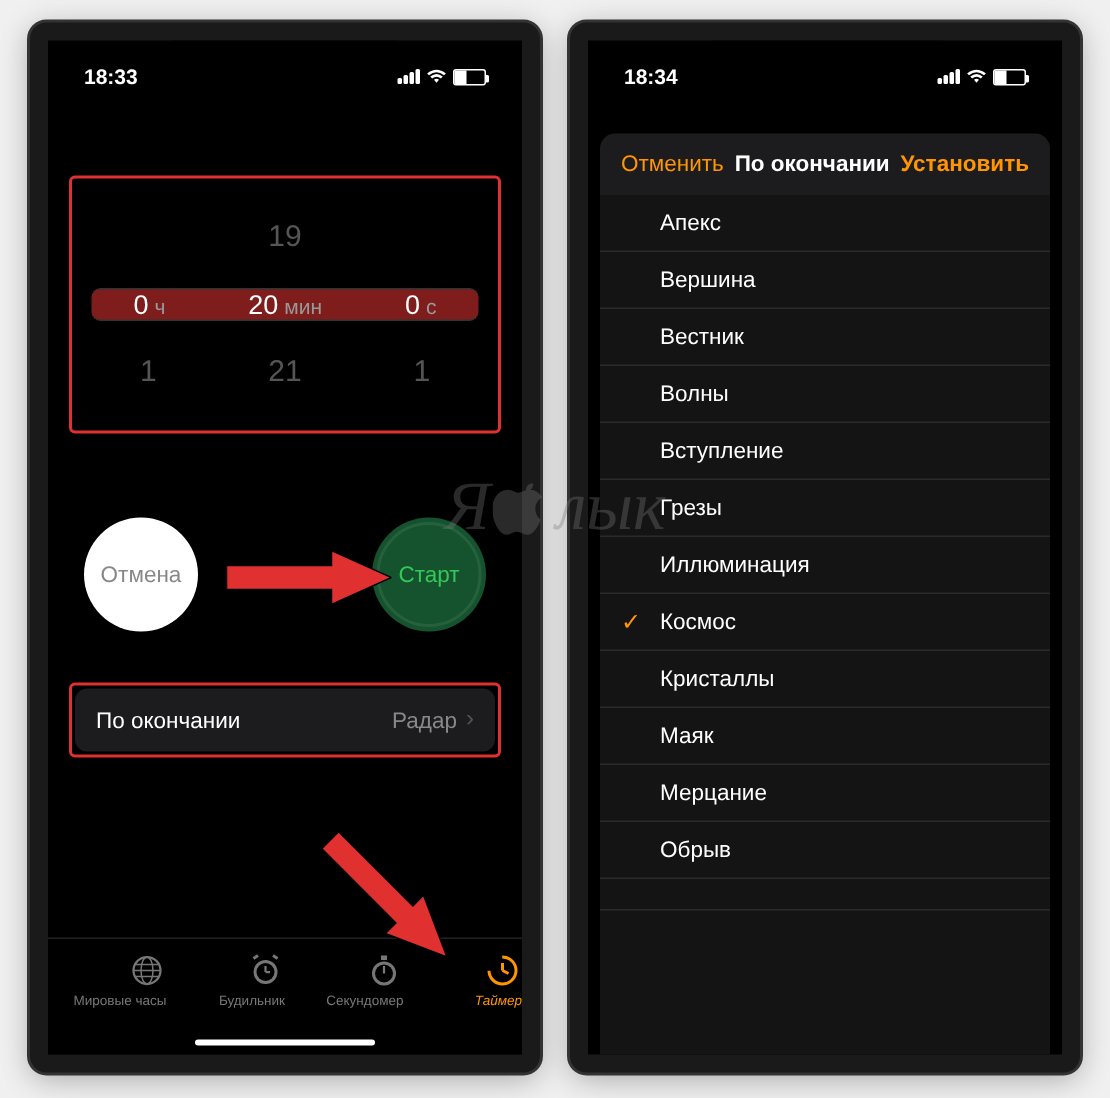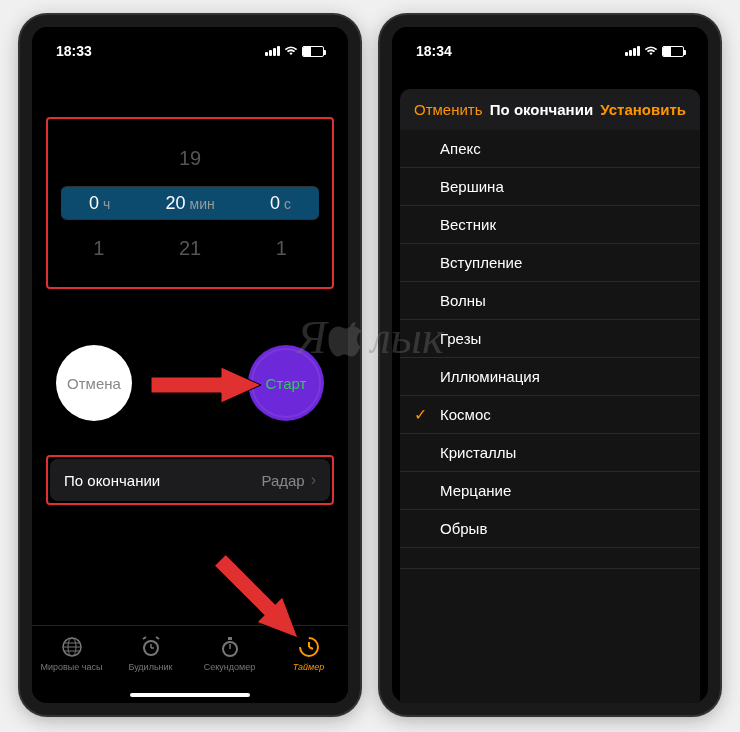--- a/index.html
+++ b/index.html
@@ -12,21 +12,21 @@
     display: flex;
     justify-content: center;
     align-items: flex-start;
     padding-top: 15px;
     gap: 20px;
   }
   .phone {
     width: 340px;
     height: 700px;
     background: #000;
-    border-radius: 27px;
+    border-radius: 11px;
     border: 12px solid #1a1a1a;
     box-shadow: 0 0 0 2px #333, 0 4px 20px rgba(0,0,0,0.3);
     position: relative;
     overflow: hidden;
   }
   .notch {
     position: absolute;
     top: 0; left: 50%;
     transform: translateX(-50%);
     width: 150px; height: 26px;
@@ -79,31 +79,31 @@
     align-items: center;
     justify-content: center;
     font-size: 20px;
     color: #555;
     gap: 31px;
   }
   .picker-row-sel {
     position: absolute;
     top: 50%; left: 2%; right: 2%;
     transform: translateY(-50%);
-    height: 34px;
+    height: 22px;
     border-top: 1px solid #333;
     border-bottom: 1px solid #333;
     border-radius: 6px;
     display: flex;
     justify-content: space-around;
     align-items: center;
     font-size: 18px;
     color: #fff;
     z-index: 2;
-    background: #0c4a6e;
+    background: #7f1d1d;
   }
   .picker-unit { font-size: 14px; margin-left: 4px; color: #999; }
   .picker-fade { line-height: 28px; }
 
   .action-row {
     display: flex;
     justify-content: space-between;
     align-items: center;
     margin-top: 56px;
     padding: 0 10px;
@@ -119,21 +119,21 @@
     position: relative;
   }
   .circle-btn::before {
     content:'';
     position:absolute;
     inset: 3px;
     border: 2px solid rgba(255,255,255,0.08);
     border-radius: 50%;
   }
   .btn-cancel { background: #ffffff; color: #888; }
-  .btn-start { background: #6d28d9; color: #34c759; }
+  .btn-start { background: #14532d; color: #34c759; }
 
   .arrow {
     position: absolute;
     z-index: 20;
   }
   .arrow svg { display: block; }
 
   .done-row {
     margin-top: 34px;
     border: 2px solid #e03030;
@@ -159,21 +159,21 @@
     display: flex;
     justify-content: space-around;
     align-items: flex-start;
     padding-top: 8px;
     border-top: 1px solid #222;
     background: #000;
   }
   .tab {
     display: flex;
     flex-direction: column;
-    align-items: center;
+    align-items: flex-end;
     gap: 2px;
     font-size: 9px;
     color: #777;
     width: 25%;
   }
   .tab.active { color: #ff9500; font-style: italic; }
   .tab-icon { width: 26px; height: 26px; display:flex; align-items:center; justify-content:center; }
   .home-ind { position:absolute; bottom:6px; left:50%; transform:translateX(-50%); width:120px; height:4px; background:#fff; border-radius:2px; }
   
   
@@ -409,37 +409,40 @@
       <div class="sound-item">
         <span>Апекс</span>
       </div>
       <div class="sound-item">
         <span>Вершина</span>
       </div>
       <div class="sound-item">
         <span>Вестник</span>
       </div>
       <div class="sound-item">
+        <span>Волны</span>
+      </div>
+      <div class="sound-item">
         <span>Вступление</span>
-      </div>
-      <div class="sound-item">
-        <span>Волны</span>
       </div>
       <div class="sound-item">
         <span>Грезы</span>
       </div>
       <div class="sound-item">
         <span>Иллюминация</span>
       </div>
       <div class="sound-item">
         <span class="check">✓</span>
         <span>Космос</span>
       </div>
       <div class="sound-item">
         <span>Кристаллы</span>
+      </div>
+      <div class="sound-item">
+        <span>Маяк</span>
       </div>
       <div class="sound-item">
         <span>Мерцание</span>
       </div>
       <div class="sound-item">
         <span>Обрыв</span>
       </div>
       <div class="sound-item"></div>
     </div>
 </div>

